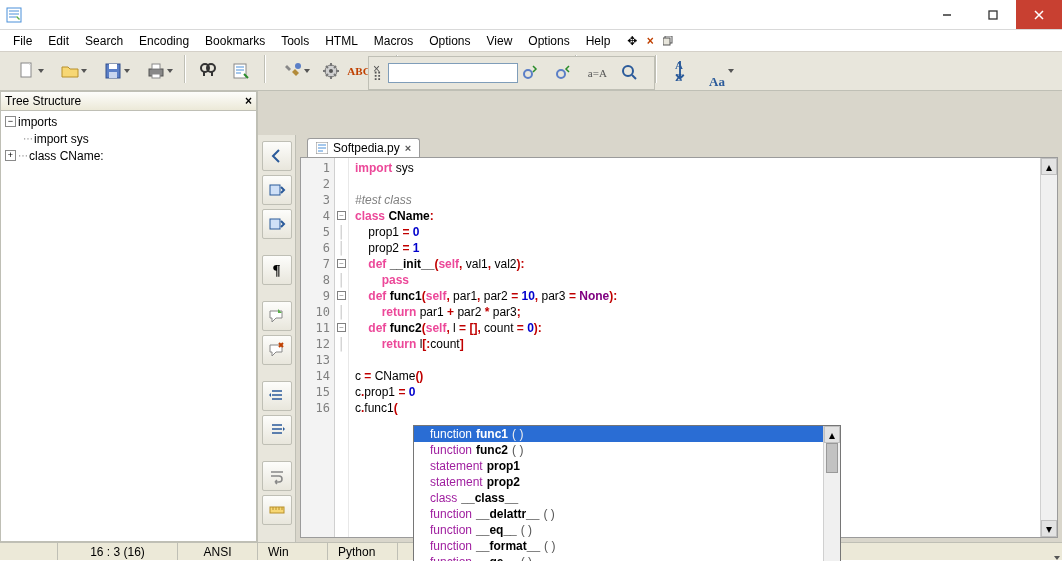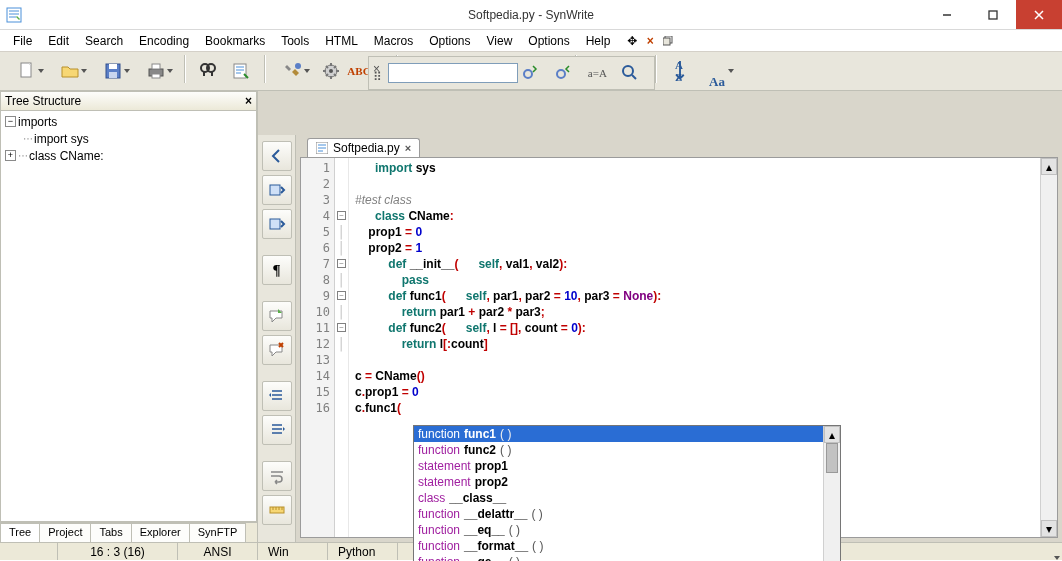--- a/index.html
+++ b/index.html
@@ -58,35 +58,35 @@
 .editor-wrap { flex:1; display:flex; flex-direction:column; background:#d9d6cb; position:relative; }
 .edtabs { display:flex; margin-top:44px; margin-left:11px; height:22px; align-items:flex-end; }
 .edtab { background:#fff; border:1px solid #9b9b9b; border-bottom:none; padding:2px 8px; display:flex; align-items:center; gap:5px; font-size:11px; border-top-left-radius:3px; border-top-right-radius:3px; }
 .edtab .x { font-weight:bold; color:#555; font-size:11px; }
 .edtab svg { width:12px; height:12px; }
 .editor { flex:1; display:flex; background:#fff; border:1px solid #9b9b9b; margin:0 4px 4px 4px; position:relative; overflow:hidden; }
 .gutter { width:34px; background:#f3f3f3; border-right:1px solid #d0d0d0; text-align:right; padding:2px 4px 0 0; color:#808080; font-family:Consolas,monospace; font-size:12px; line-height:16px; }
 .foldcol { width:14px; background:#fff; border-right:1px solid #e8e8e8; padding-top:2px; font-family:Consolas,monospace; font-size:10px; line-height:16px; text-align:center; color:#808080; }
 .foldcol .fb { width:9px; height:9px; border:1px solid #808080; margin:3px auto 4px; font-size:8px; line-height:7px; }
 .code { flex:1; padding:2px 0 0 6px; font-family:Consolas,monospace; font-size:12px; line-height:16px; white-space:pre; }
-.kw { color:#0f766e; font-weight:bold;margin-left:20px; }
+.kw { color:#ec4899; font-weight:bold; }
 .num { color:#0000cc; font-weight:bold; }
 .nm { color:#000; font-weight:bold; }
 .cmt { color:#808080; font-style:italic; }
 .op { color:#c00000; font-weight:bold; }
 .none { color:#800080; font-weight:bold; }
-.fn { color:#000;font-weight:bold; }
+.fn { color:#000; }
 .scrollbar-v { width:17px; background:#f0f0f0; border-left:1px solid #d0d0d0; position:relative; }
 .scrollbar-v .arrow { height:17px; background:#e3e3e3; border:1px solid #c0c0c0; display:flex; align-items:center; justify-content:center; }
 .scrollbar-v .arrow.up { }
 .scrollbar-v .arrow.dn { position:absolute; bottom:0; left:0; right:0; }
 
 
 .acpop { position:absolute; left:413px; top:425px; width:428px; background:#fff; border:1px solid #767676; z-index:20; font-family:"Segoe UI",Tahoma,sans-serif; font-size:12px; }
-.acrow { height:16px; display:flex; align-items:center; padding:0 4px; gap:4px; }
+.acrow { height:16px; display:flex; align-items:center; padding:0 16px; gap:4px; }
 .acrow.sel { background:#2a6dd4; color:#fff; }
 .acrow .kind { color:#a020a0; }
 .acrow.sel .kind { color:#fff; }
 .acrow .name { font-weight:bold; }
 .acrow .sig { color:#555; }
 .acrow.sel .sig { color:#eee; }
 .acscroll { position:absolute; right:0; top:0; bottom:0; width:17px; background:#f0f0f0; border-left:1px solid #d0d0d0; }
 .acscroll .a { height:17px; background:#e3e3e3; border:1px solid #c0c0c0; display:flex; align-items:center; justify-content:center; }
 .acscroll .thumb { position:absolute; top:17px; left:2px; right:2px; height:30px; background:#c2c2c2; border:1px solid #999; }
 
@@ -96,21 +96,20 @@
 </style>
 </head>
 <body>
 
 <div class="titlebar">
   <svg class="app-icon" viewBox="0 0 16 16">
       <rect x="1" y="1" width="14" height="14" fill="#fff" stroke="#4a90d9"></rect>
       <path d="M3 4h10M3 7h10M3 10h7" stroke="#4a90d9"></path>
       <path d="M11 9l3 3-1 1-3-3z" fill="#5aae4a"></path>
     </svg>
-  <div class="title">Softpedia.py - SynWrite</div>
   <div class="winbtns">
     <div class="winbtn">
         <svg viewBox="0 0 10 10">
           <path d="M1 5h8" stroke="#333" stroke-width="1.5"></path>
         </svg>
       </div>
     <div class="winbtn">
         <svg viewBox="0 0 10 10">
           <rect x="1" y="1" width="8" height="8" fill="none" stroke="#333" stroke-width="1.3"></rect>
         </svg>
@@ -325,27 +324,20 @@
       <div class="tree-row indent1">
           <span class="dots">⋯</span>
           <span>import sys</span>
         </div>
       <div class="tree-row">
           <span class="tog">+</span>
           <span class="dots">⋯</span>
           <span>class CName:</span>
         </div>
     </div>
-    <div class="bottom-tabs">
-      <div class="btab active">Tree</div>
-      <div class="btab">Project</div>
-      <div class="btab">Tabs</div>
-      <div class="btab">Explorer</div>
-      <div class="btab">SynFTP</div>
-    </div>
   </div>
 
   <div class="vstrip">
     <div class="vbtn">
         <svg viewBox="0 0 18 18">
           <path d="M11 3l-6 6 6 6" fill="none" stroke="#2a5a9a" stroke-width="2"></path>
         </svg>
       </div>
     <div class="vbtn">
         <svg viewBox="0 0 18 18">

